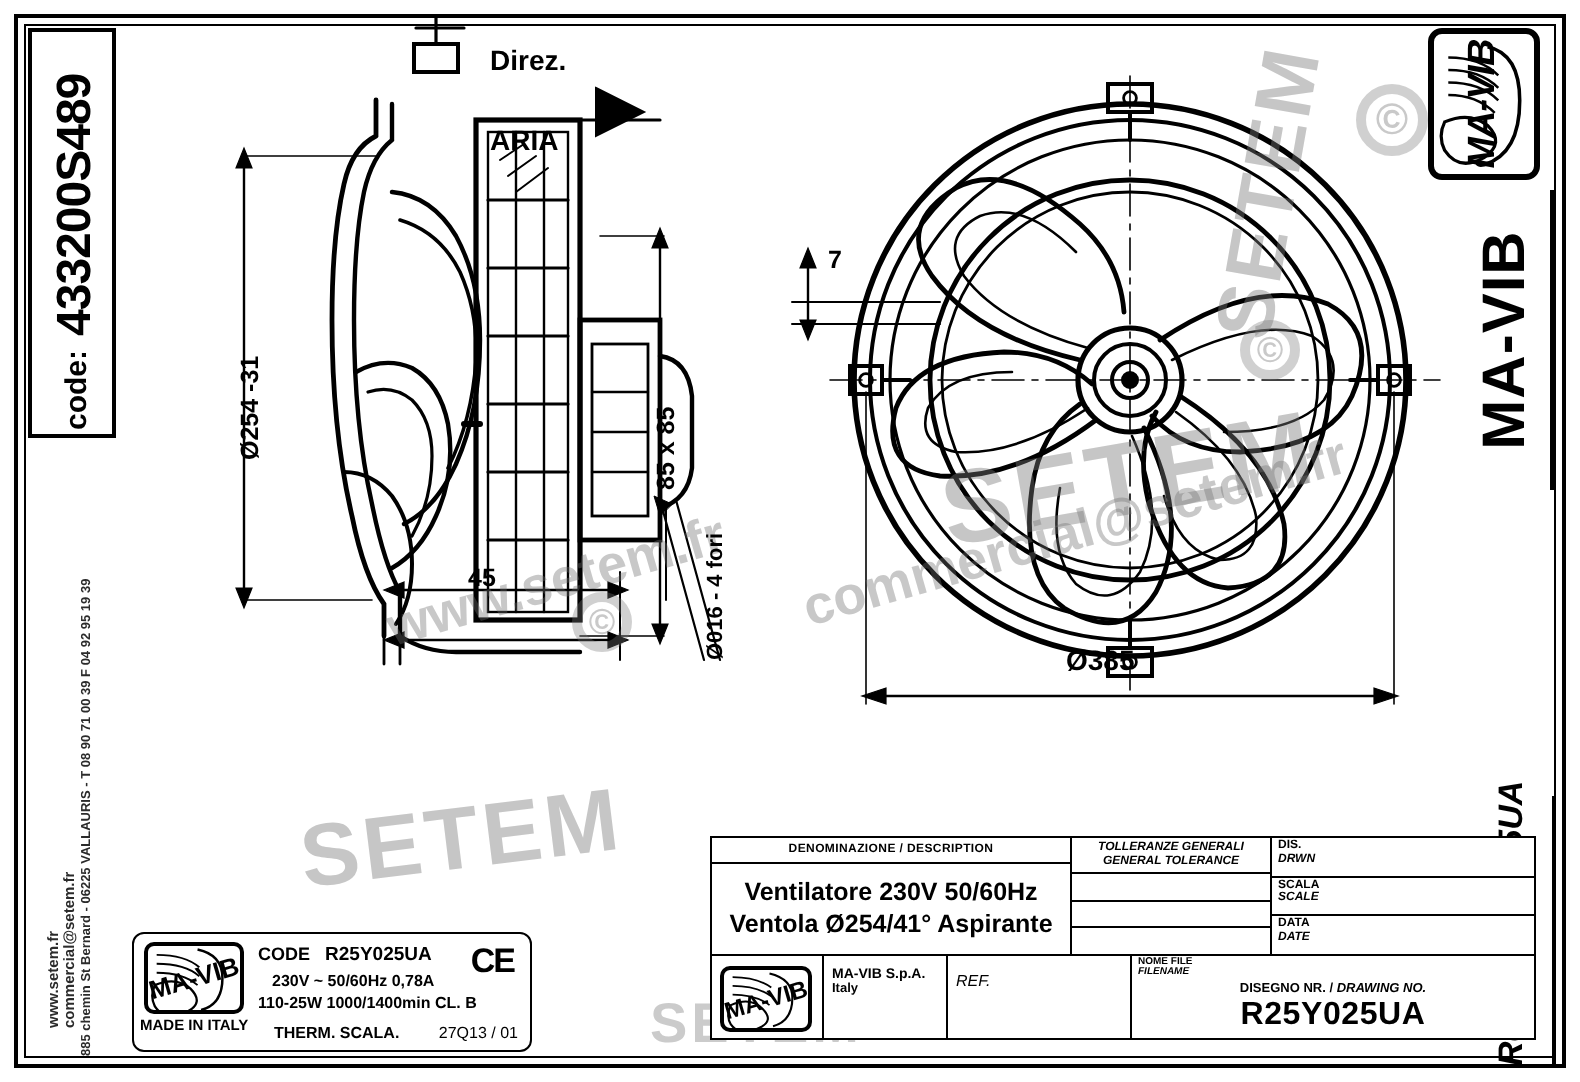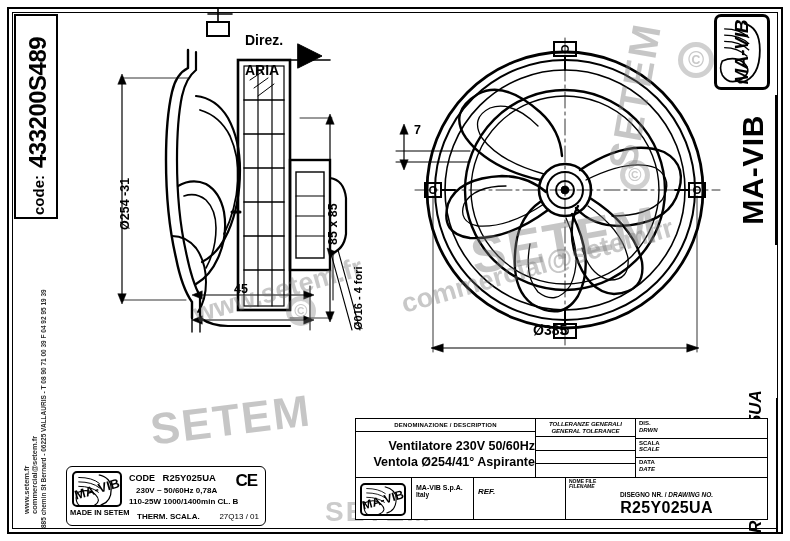--- a/index.html
+++ b/index.html
@@ -334,21 +334,21 @@
   .tb-desc-hdr {
     height: 13px;
     border-bottom: 1px solid #000;
     font-size: 6px; font-weight: bold;
     display: flex; align-items: center; justify-content: center;
     letter-spacing: 0.2px;
   }
   .tb-desc-body {
     flex: 1;
     display: flex; flex-direction: column;
-    align-items: flex-end; justify-content: center;
+    align-items: center; justify-content: center;
     line-height: 1.25;
   }
   .tb-desc-l1, .tb-desc-l2 {
     font-size: 12.5px; font-weight: bold; white-space: nowrap;
   }
   .tb-tol {
     width: 100px;
     border-right: 1.5px solid #000;
     display: flex; flex-direction: column;
   }
@@ -397,21 +397,21 @@
     border-right: 1.5px solid #000;
     padding: 6px 4px;
   }
   .tb-comp-n { font-size: 7px; font-weight: bold; display: block; }
   .tb-comp-c { font-size: 6.5px; font-weight: bold; display: block; }
   .tb-ref {
     width: 92px;
     border-right: 1.5px solid #000;
     padding: 2px 4px;
   }
-  .tb-ref-lbl { font-size: 8px; font-weight: bold; font-style: italic; }
+  .tb-ref-lbl { font-size: 8px; font-weight: normal; font-style: italic; }
   .tb-dwg { flex: 1; position: relative; }
   .tb-file {
     position: absolute; left: 3px; top: 1px;
     line-height: 1.05;
   }
   .tb-file-it { font-size: 5px; font-weight: bold; display: block; }
   .tb-file-en { font-size: 5px; font-weight: bold; font-style: italic; display: block; }
   .tb-dwg-hdr {
     position: absolute; left: 0; right: 0; top: 13px;
     text-align: center;
@@ -574,21 +574,21 @@
     </g>
   </svg>
 
   <div class="dimtext vert" style="left:118px; top:230px;">Ø254 -31</div>
   <div class="dimtext vert" style="left:326px; top:245px;">85 x 85</div>
   <div class="dimtext" style="left:234px; top:282px;">45</div>
   <div class="dimtext" style="left:414px; top:123px;">7</div>
   <div class="dimtext" style="left:533px; top:322px; font-size:14px;">Ø385</div>
   <div class="dimtext vert" style="left:352px; top:330px; font-size:11px;">Ø016 - 4 fori</div>
 
-  <div class="annot" style="left:245px; top:32px;">Direz.</div>
+  <div class="annot" style="left:245px; top:22px;">Direz.</div>
   <div class="annot" style="left:245px; top:62px;">ARIA</div>
 
   <div class="code-col">
     <div class="code-rot">
       <span class="code-label">code:</span>
       <span class="code-value">433200S489</span>
     </div>
   </div>
 
   <div class="addr-strip">
@@ -638,21 +638,21 @@
         <g stroke="#000" stroke-width="1.1" fill="none">
           <path d="M4 5 q16 0 24 7"></path>
             <path d="M4 10 q16 0 24 7"></path>
           <path d="M4 15 q15 0 23 7"></path>
         </g>
         <path d="M3 22 q12 -5 20 2 q8 8 -2 13 q-12 6 -18 -3 q-3 -6 0 -12 z" fill="#fff" stroke="#000" stroke-width="1.3"></path>
         <path d="M27 2 q14 3 14 16 q0 15 -12 18" fill="none" stroke="#000" stroke-width="1.4"></path>
       </svg>
       <span class="plate-logo-word">MA-VIB</span>
     </div>
-    <div class="plate-made">MADE IN SETEM</div>
+    <div class="plate-made">MADE IN ITALY</div>
     <div class="plate-code">
       <span>CODE</span>
       &nbsp;&nbsp;<b>R25Y025UA</b>
     </div>
     <div class="plate-ce">CE</div>
     <div class="plate-l2">230V ~    50/60Hz    0,78A</div>
     <div class="plate-l3">110-25W   1000/1400min   CL. B</div>
     <div class="plate-l4">THERM. SCALA.</div>
     <div class="plate-batch">27Q13 / 01</div>
   </div>

